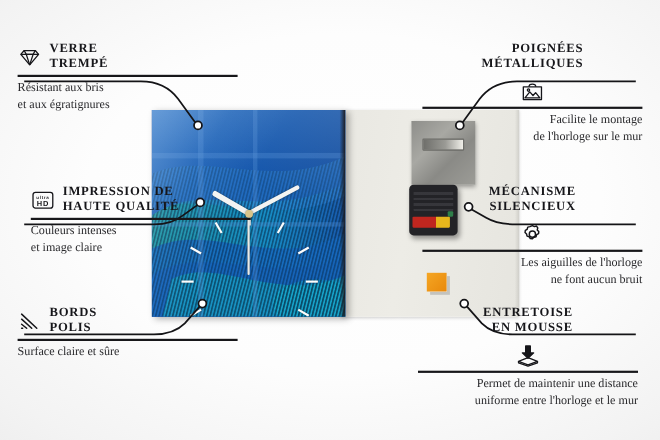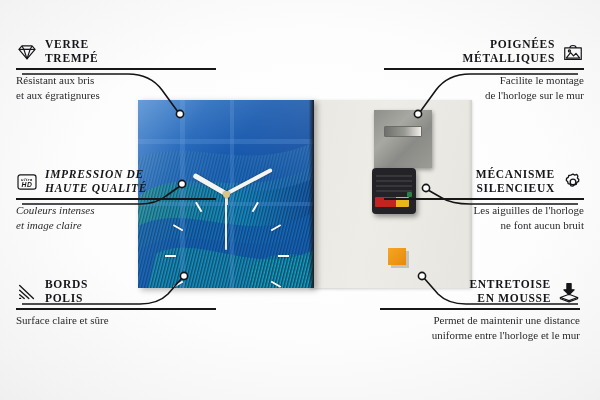--- a/index.html
+++ b/index.html
@@ -119,32 +119,32 @@
     line-height:1.18;
   }
   .callout .title{white-space:pre-line;}
   .callout .rule{height:2px;background:#17171a;margin:3px 0 3px;}
   .callout .desc{
     font-size:11px;color:#2a2a2d;line-height:1.32;white-space:pre-line;
   }
   .c-left .head{justify-content:flex-start;}
   .c-left .title{text-align:left;}
   .c-left .desc{text-align:left;}
-  .c-right .head{justify-content:flex-end;}
+  .c-right .head{justify-content:flex-end;flex-direction:column;}
   .c-right .title{text-align:right;}
   .c-right .desc{text-align:right;}
 
   .ico{width:22px;height:22px;flex:0 0 22px;display:block;}
 
   
   .leaders{position:absolute;inset:0;pointer-events:none;}
 
   
   #co-verre{left:16px;top:38px;}
-  #co-hd{left:16px;top:168px;font-style:italic;}
+  #co-hd{left:28px;top:168px;}
   #co-bords{left:16px;top:278px;}
   #co-poign{left:384px;top:38px;}
   #co-meca{left:384px;top:168px;}
   #co-entre{left:380px;top:278px;}
 </style>
 </head>
 <body>
 
 <div id="stage">
 

